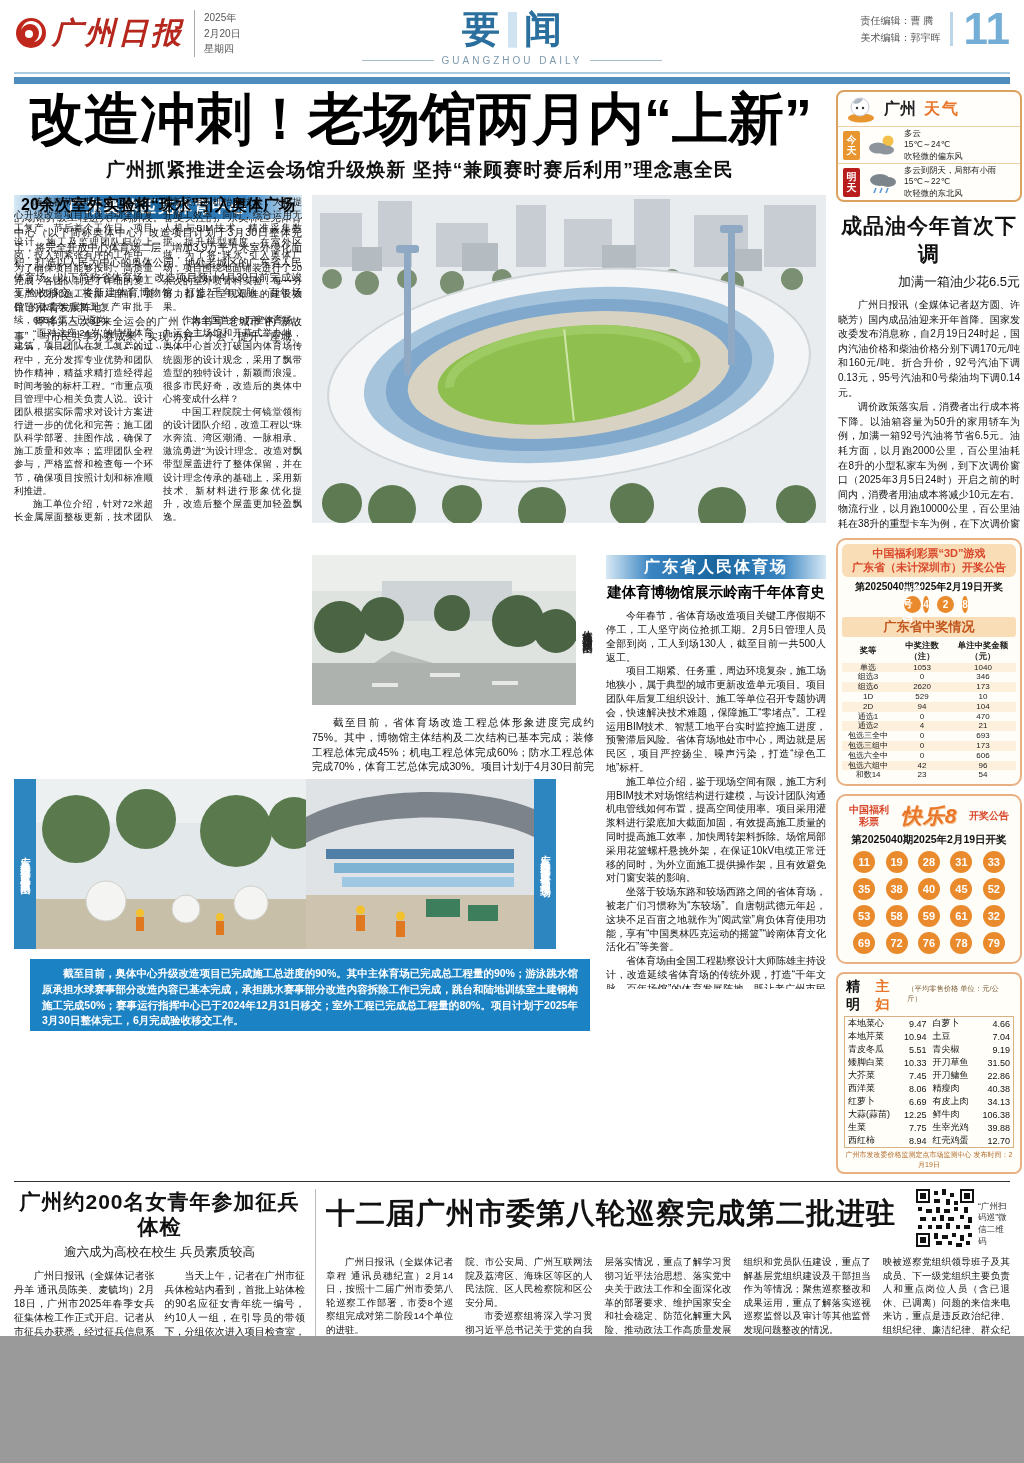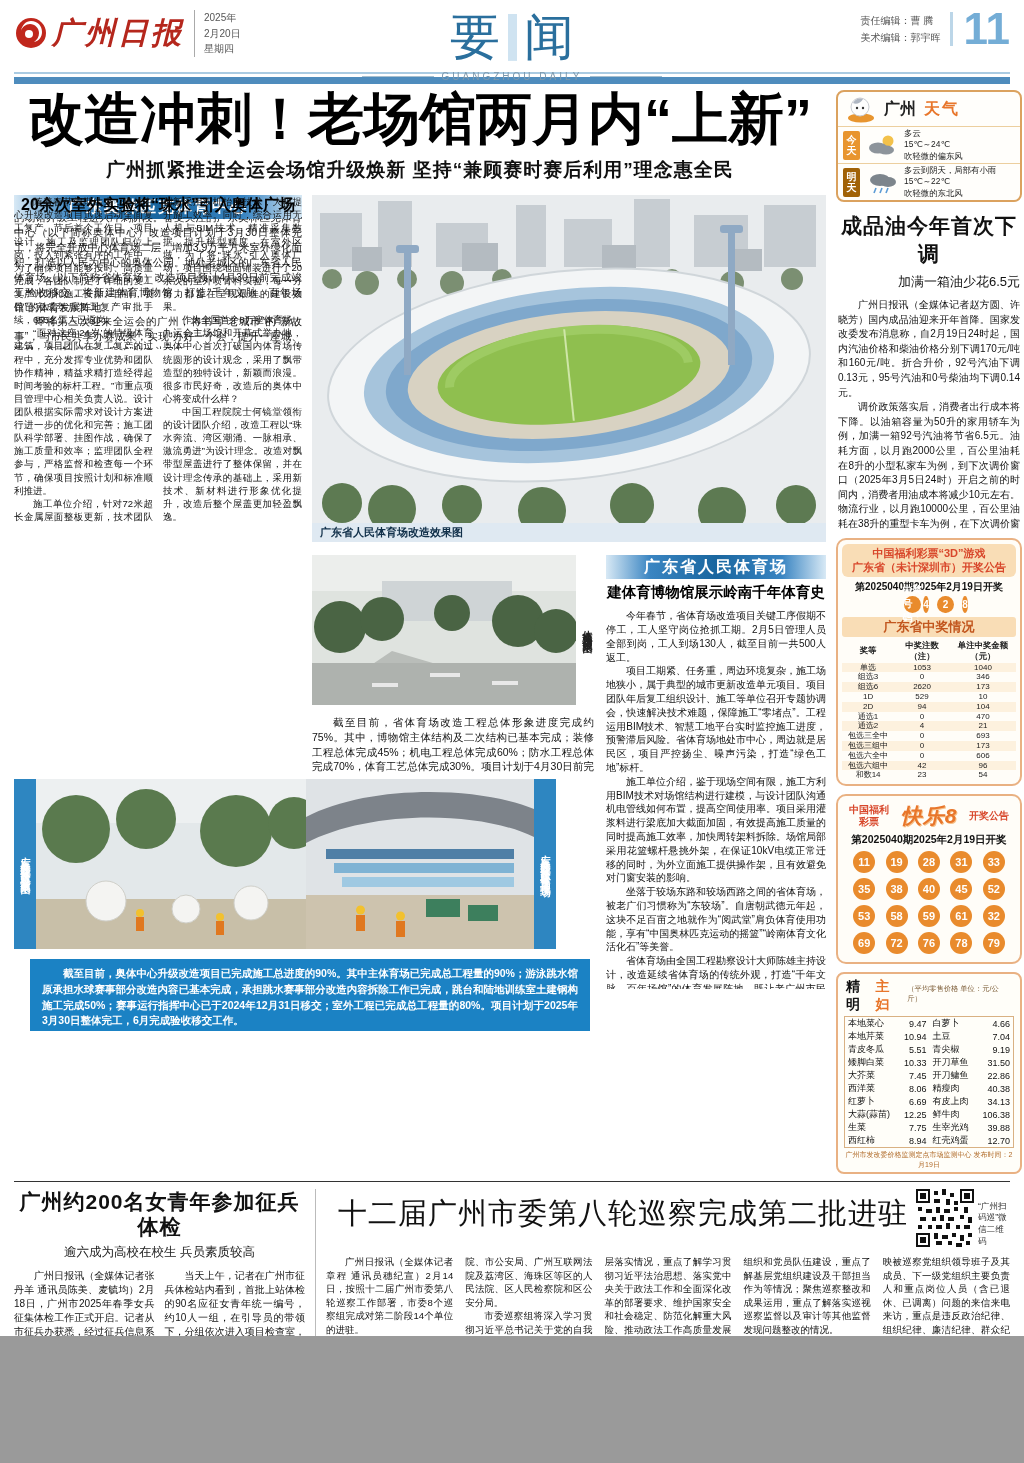--- a/index.html
+++ b/index.html
@@ -5,21 +5,21 @@
 *{margin:0;padding:0;box-sizing:border-box}
 html,body{background:#9a9a9a}
 .page{width:1024px;height:1336px;background:#fff;margin:0 auto;font-family:"Liberation Sans","DejaVu Sans",sans-serif;color:#111;position:relative;overflow:hidden}
 
 .hdr{display:flex;align-items:flex-start;padding:10px 14px 0;height:70px;position:relative}
 .hdr-left{display:flex;align-items:center}
 .logo-swirl{width:34px;height:34px;display:inline-block}
 .paper-name{font-family:"Liberation Serif","DejaVu Serif",serif;font-weight:bold;font-style:italic;color:#b5271d;font-size:30px;letter-spacing:3px;margin-left:4px}
 .date-block{border-left:1px solid #aaa;margin-left:10px;padding-left:9px;font-size:10px;color:#555;line-height:1.55}
 .hdr-center{position:absolute;left:0;right:0;top:4px;text-align:center;pointer-events:none}
-.sec-title{display:inline-block;font-size:50px;font-weight:400;color:#2a6f9d;letter-spacing:24px;padding-left:24px;background:linear-gradient(#cfe3f1,#cfe3f1) center/9px 70% no-repeat}
+.sec-title{display:inline-block;font-size:38px;font-weight:700;color:#2a6f9d;letter-spacing:24px;padding-left:24px;background:linear-gradient(#cfe3f1,#cfe3f1) center/9px 70% no-repeat}
 .sec-sub{width:300px;margin:0 auto;display:flex;align-items:center;gap:8px;font-size:10px;color:#7d99ad;letter-spacing:3px}
 .sec-sub::before,.sec-sub::after{content:"";flex:1;height:1px;background:#a6bfcf}
 .hdr-right{margin-left:auto;display:flex;align-items:center}
 .editors{font-size:10px;color:#555;line-height:1.7;padding-right:10px;border-right:3px solid #bcd6e8;text-align:left}
 .page-num{font-size:44px;font-weight:900;color:#74add6;line-height:.85;padding-left:10px}
 .rules{margin:2px 14px 0}
 .rule1{height:2px;background:#aacbe2;margin-bottom:3px}
 .rule2{height:7px;background:#4e8cbd}
 
 .mid{display:flex;gap:10px;padding:6px 14px 0}
@@ -48,21 +48,21 @@
 img,svg{display:block}
 
 .sidebar{width:186px;flex:none;display:flex;flex-direction:column;gap:8px}
 .wbox{border:2px solid #dba25f;border-radius:8px;height:112px;overflow:hidden;background:#fffefb}
 .wbox-hd{display:flex;align-items:center;gap:8px;padding:3px 8px;height:34px}
 .wmascot{width:30px;height:28px}
 .wcity{font-size:16px;font-weight:900;color:#222}
 .wlabel{font-size:16px;font-weight:900;color:#e8762b;letter-spacing:2px}
 .wrow{display:flex;align-items:center;gap:6px;border-top:1px solid #eccf9f;padding:3px 5px;height:37px}
 .wday{width:17px;background:#e8952f;color:#fff;font-size:10px;font-weight:bold;text-align:center;line-height:1.15;padding:3px 0;border-radius:2px;flex:none}
-.wday.tm{background:#a16207}
+.wday.tm{background:#b91c1c}
 .wicon{width:32px;flex:none}
 .winfo{font-size:8.4px;line-height:1.32;color:#222}
 .oil-box{padding:2px 2px 0}
 .oil-hl{font-size:21px;font-weight:900;text-align:center;letter-spacing:1px}
 .oil-sub{font-size:13px;text-align:right;margin:5px 0 7px}
 .oil-body{font-size:10px;line-height:1.46;height:232px}
 .lbox{border:2px solid #e9b183;border-radius:10px;padding:4px;background:#fffdf8}
 .lhd{background:#f9ddb6;border-radius:6px;text-align:center;padding:2px 0;color:#d8472b;font-weight:bold;font-size:11px;line-height:1.3}
 .ldraw{text-align:center;font-weight:bold;font-size:10px;margin:3px 0 2px;color:#111}
 .lnums{display:flex;align-items:center;justify-content:center;gap:16px;margin:2px 0 4px}
@@ -91,21 +91,21 @@
 
 .bottom-rule{border-top:1px solid #333;margin:7px 14px 7px}
 .bottom{display:flex;gap:10px;padding:0 14px}
 .bl{width:302px;flex:none;border-right:1px solid #bbb;padding-right:10px}
 .bl-hl{font-size:21px;font-weight:900;text-align:center;letter-spacing:1px;line-height:1.2}
 .bl-sub{font-size:12.5px;text-align:center;margin:4px 0 8px;color:#222}
 .bl-body{column-count:2;column-gap:10px;font-size:10px;line-height:1.42;height:156px}
 .bl-div{border-top:1px solid #c9c9c9;margin:9px 0 7px}
 .br{flex:1}
 .br-hd{display:flex;align-items:flex-start;gap:8px}
-.br-hl{flex:1;font-size:29px;font-weight:400;text-align:right;letter-spacing:1px;line-height:1.15;padding-top:8px}
+.br-hl{flex:1;font-size:29px;font-weight:700;text-align:left;letter-spacing:1px;line-height:1.15;padding-top:8px}
 .qr{display:flex;gap:4px;align-items:flex-end;flex:none}
 .qr-cap{width:32px;font-size:8.6px;line-height:1.35;color:#333}
 .br-body{column-count:5;column-gap:12px;font-size:9.5px;line-height:1.42;height:178px;margin-top:8px}
 .xt{display:flex;margin-top:8px}
 .xt-side{width:62px;flex:none;background:#1a7ab0;color:#fff;display:flex;justify-content:center;gap:6px;padding:8px 2px}
 .xt-side .v1{writing-mode:vertical-lr;font-size:12.5px;font-weight:bold;letter-spacing:1px}
 .xt-side .v2{writing-mode:vertical-lr;font-size:11px;letter-spacing:1px}
 .xtable{flex:1;border-collapse:collapse;font-size:8.6px;table-layout:fixed}
 .xtable thead th{background:#2387bc;color:#fff;font-weight:bold;font-size:9px;padding:2px 1px;line-height:1.2;white-space:pre-line}
 </style>
@@ -220,21 +220,20 @@
                   <circle cx="30" cy="308" r="20"></circle>
                   <circle cx="80" cy="314" r="24"></circle>
                   <circle cx="150" cy="310" r="20"></circle>
                   <circle cx="230" cy="316" r="24"></circle>
                   <circle cx="320" cy="310" r="22"></circle>
                   <circle cx="410" cy="316" r="24"></circle>
                   <circle cx="484" cy="310" r="20"></circle>
                 </g>
             </svg>
           </span>
-          <figcaption class="figcap">广东省人民体育场改造效果图</figcaption>
         </figure>
 
         <figure class="abs" style="left:298px;top:360px;width:286px;height:150px;display:flex">
           <span>
             <svg viewBox="0 0 264 150" width="264" height="150">
               <rect width="264" height="150" fill="#dfe3df"></rect>
               <rect y="0" width="264" height="36" fill="#eceeec"></rect>
               <rect x="70" y="26" width="130" height="40" fill="#cfd4d6"></rect>
               <polygon points="0,150 80,96 264,150" fill="#b9bdb9"></polygon>
               <rect x="0" y="108" width="264" height="42" fill="#aeb2ae"></rect>

